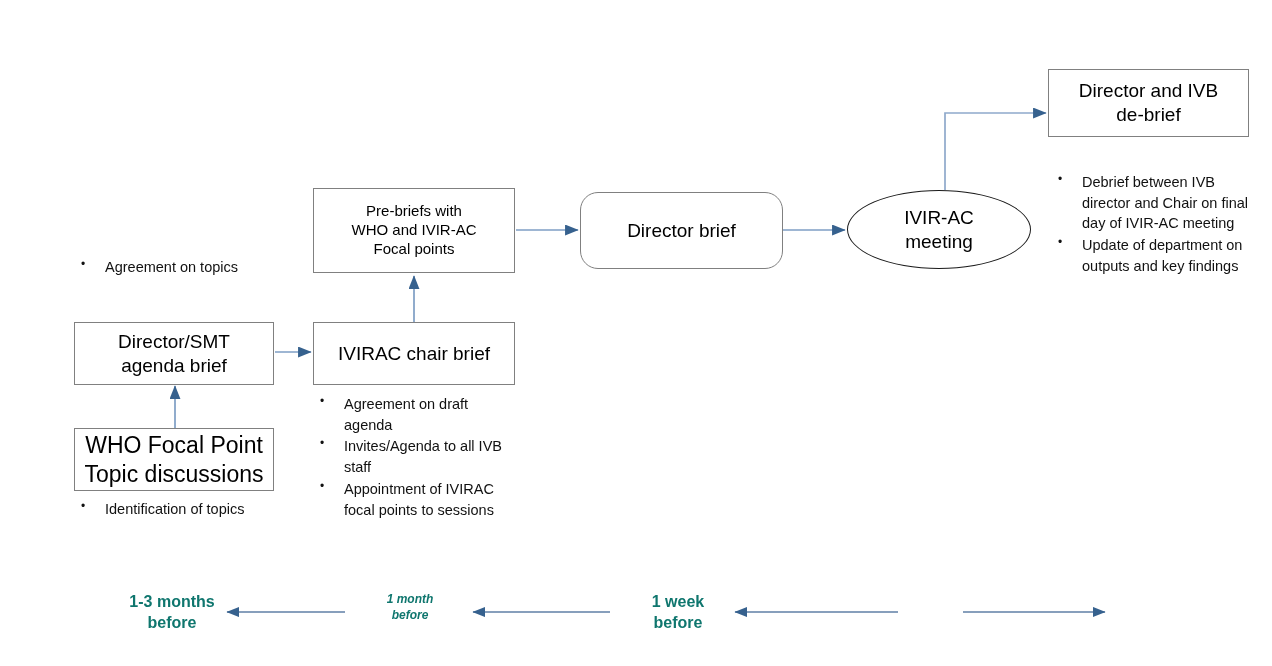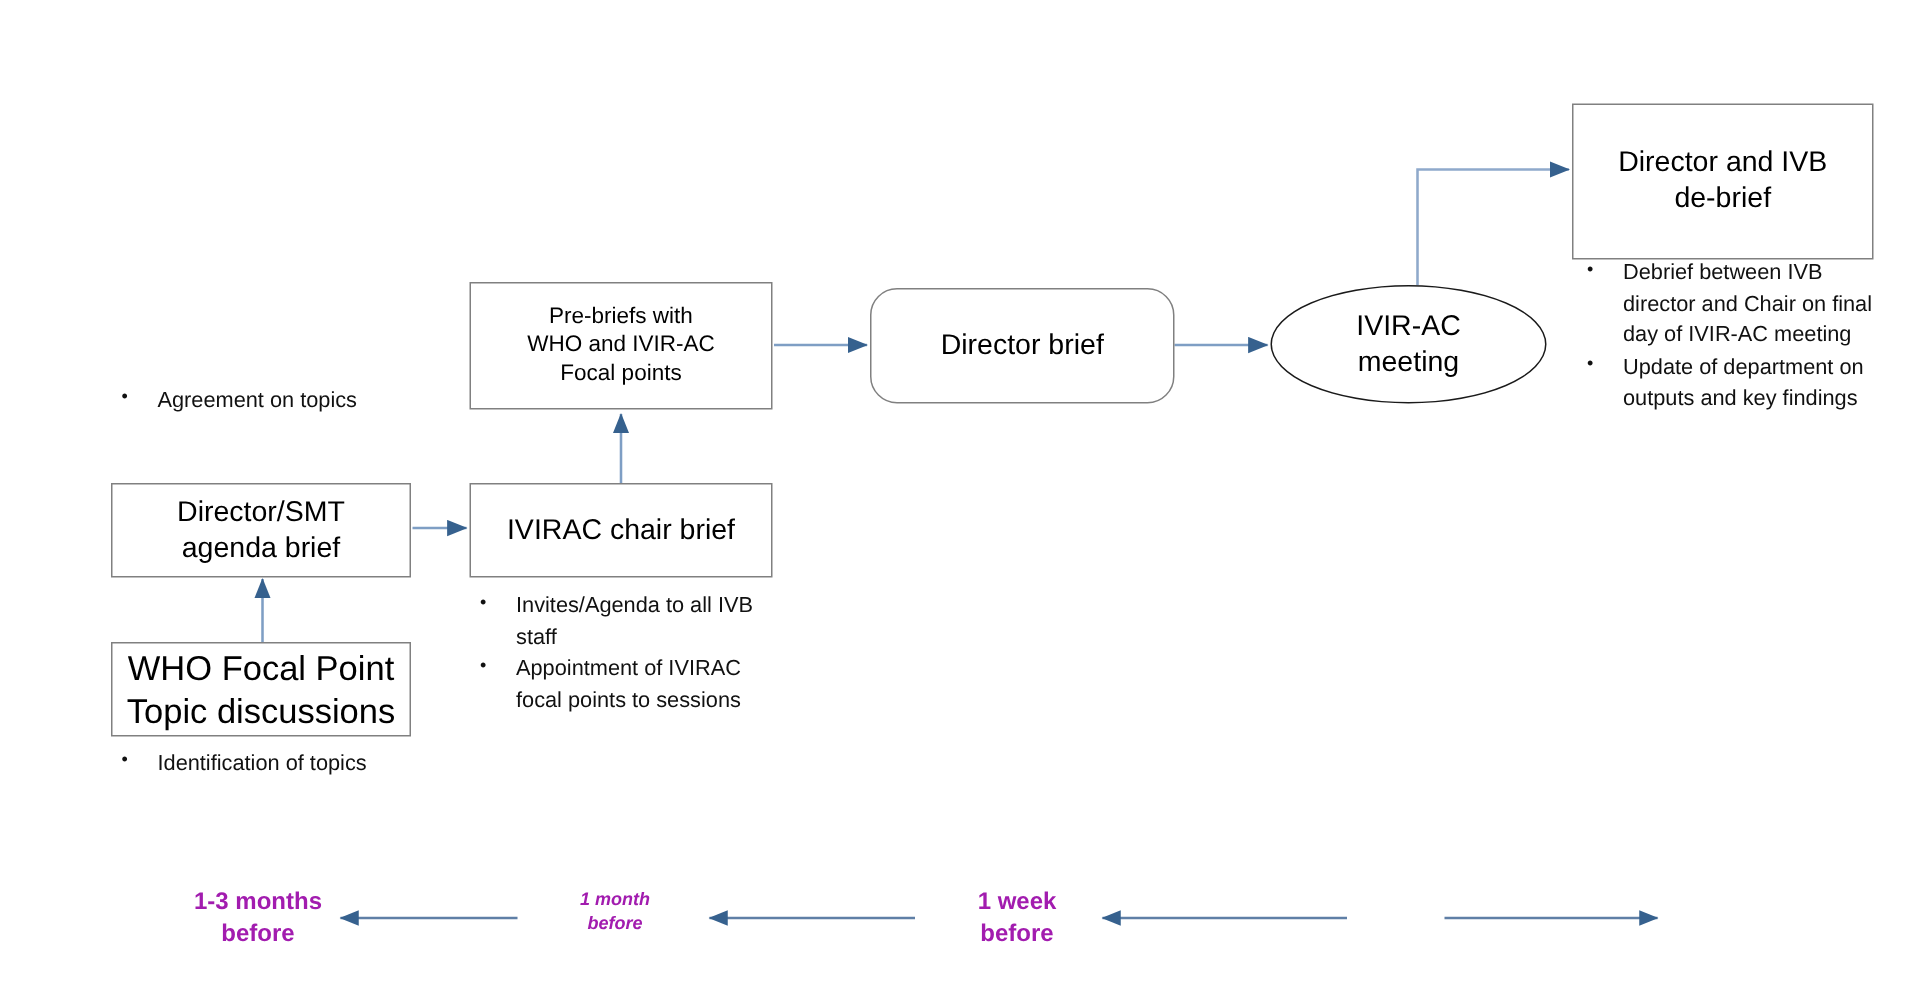--- a/index.html
+++ b/index.html
@@ -62,21 +62,21 @@
     top: -1px;
     font-size: 12px;
     line-height: inherit;
   }
   .timeline-label {
     position: absolute;
     font-weight: bold;
     text-align: center;
     line-height: 1.3;
     white-space: pre-line;
-    color: #a21caf;
+    color: #0f766e;
   }
   svg.edges {
     position: absolute;
     left: 0;
     top: 0;
     width: 1272px;
     height: 666px;
     pointer-events: none;
   }
 </style>
@@ -132,34 +132,35 @@
 
   <div class="node" style="left:580px; top:192px; width:203px; height:77px; font-size:19px;border-radius:18px;">
     <span class="node-label">Director brief</span>
   </div>
 
   <div class="node ellipse" style="left:847px; top:190px; width:184px; height:79px; font-size:19px;">
     <span class="node-label">IVIR-AC
 meeting</span>
   </div>
 
-  <div class="node" style="left:1048px; top:69px; width:201px; height:104px; font-size:19px;">
+  <div class="node" style="left:1048px; top:69px; width:201px; height:68px; font-size:19px;">
     <span class="node-label">Director and IVB
 de-brief</span>
   </div>
 
 
   <div class="bullets" style="left:75px; top:257px; width:205px; font-size:14.5px;">
     <ul>
       <li>Agreement on topics</li>
     </ul>
   </div>
 
   <div class="bullets" style="left:314px; top:394px; width:200px; font-size:14.5px;">
     <ul>
+      <li>Agreement on draft agenda</li>
       <li>Invites/Agenda to all IVB staff</li>
       <li>Appointment of IVIRAC focal points to sessions</li>
     </ul>
   </div>
 
   <div class="bullets" style="left:75px; top:499px; width:205px; font-size:14.5px;">
     <ul>
       <li>Identification of topics</li>
     </ul>
   </div>

